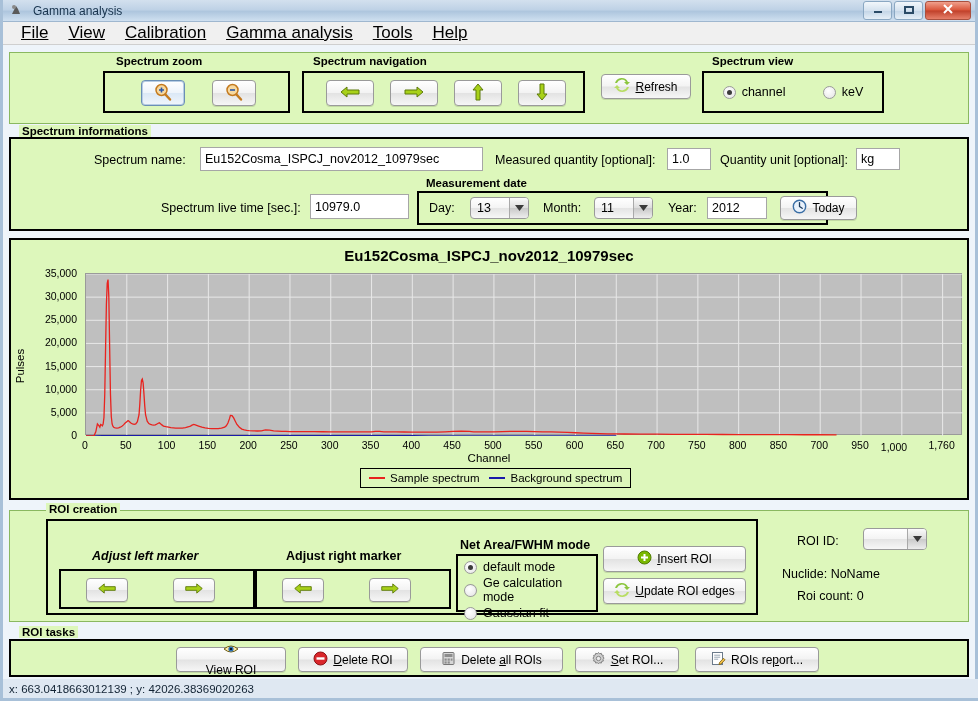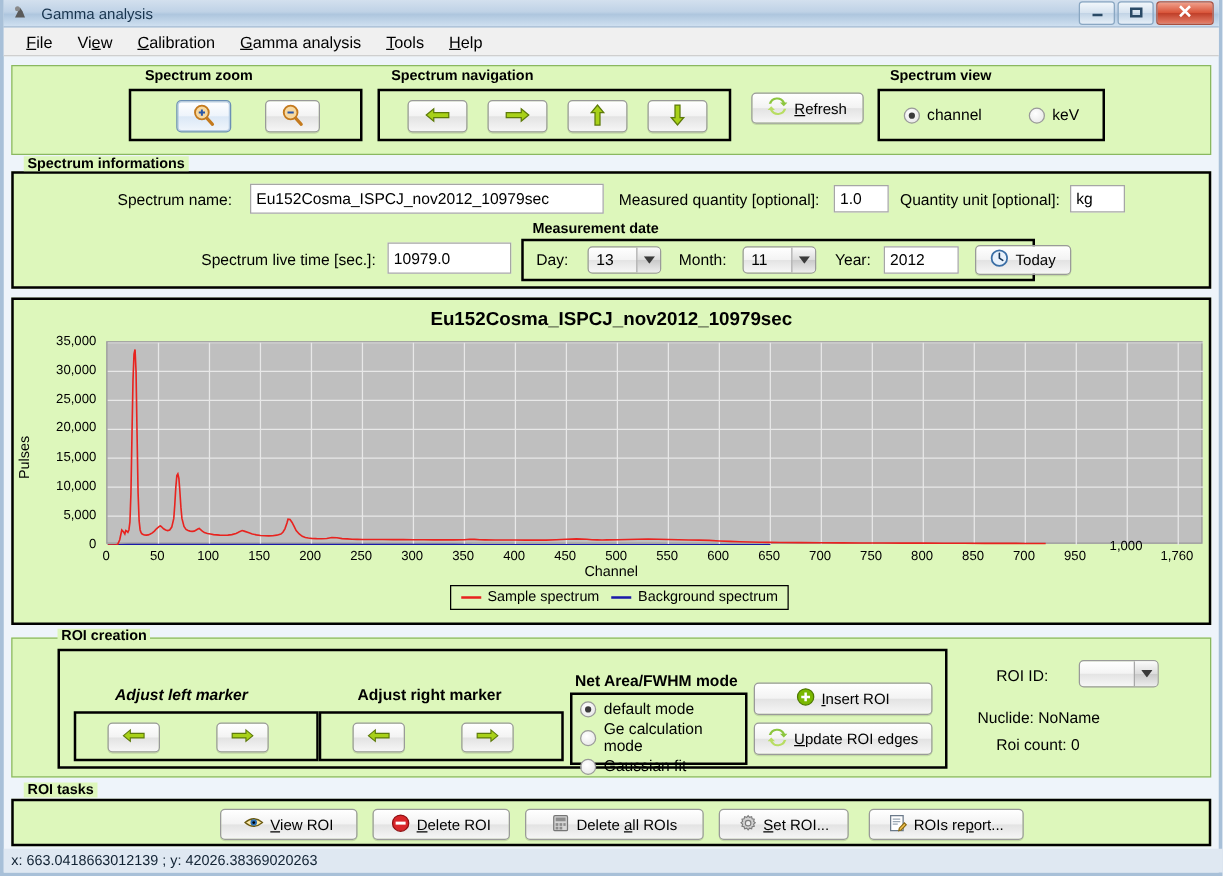--- a/index.html
+++ b/index.html
@@ -23,21 +23,21 @@
   .winbtn{width:27px;height:17px;border:1px solid #8aa7c2;border-radius:3px;
           background:linear-gradient(180deg,#f2f7fb 0%,#d5e2ef 50%,#c2d4e6 51%,#e6eff7 100%);
           display:flex;align-items:center;justify-content:center;}
   .winbtn.close{width:44px;border:1px solid #a9503f;
           background:linear-gradient(180deg,#f0a08c 0%,#d9553a 48%,#c0402a 52%,#e6806a 100%);}
   .winbtn .gl{display:block;}
 
   
   .menubar{height:22px;background:#f0f0f0;display:flex;align-items:center;
            border-bottom:1px solid #cfcfcf;padding-left:8px;}
-  .menu-item{padding:2px 10px;font-size:13px;color:#000;cursor:default;}
+  .menu-item{padding:2px 10px;font-size:17px;color:#000;cursor:default;text-decoration:underline;}
   .menu-item u{text-decoration:underline;}
   .grp{position:absolute;box-sizing:border-box;background:#ddf7bb;border:1px solid #5a9a2a;}
   .grp-title{position:absolute;font-weight:bold;font-size:11.5px;color:#000;background:#ddf7bb;padding:0 3px;}
   .blackbox{box-sizing:border-box;border:2px solid #000;background:#ddf7bb;}
 
   .lbl{font-size:12.5px;color:#000;white-space:nowrap;}
   .lbl.b{font-weight:bold;}
 
   
   .btn{box-sizing:border-box;border:1px solid #9a9a9a;border-radius:4px;
@@ -332,21 +332,21 @@
           <div class="xtick" style="left: 461.907px; width: 40px; text-align: center; top: 199px;">500</div>
           <div class="xtick" style="left: 502.698px; width: 40px; text-align: center; top: 199px;">550</div>
           <div class="xtick" style="left: 543.488px; width: 40px; text-align: center; top: 199px;">600</div>
           <div class="xtick" style="left: 584.279px; width: 40px; text-align: center; top: 199px;">650</div>
           <div class="xtick" style="left: 625.07px; width: 40px; text-align: center; top: 199px;">700</div>
           <div class="xtick" style="left: 665.86px; width: 40px; text-align: center; top: 199px;">750</div>
           <div class="xtick" style="left: 706.651px; width: 40px; text-align: center; top: 199px;">800</div>
           <div class="xtick" style="left: 747.442px; width: 40px; text-align: center; top: 199px;">850</div>
           <div class="xtick" style="left: 788.233px; width: 40px; text-align: center; top: 199px;">700</div>
           <div class="xtick" style="left: 829.023px; width: 40px; text-align: center; top: 199px;">950</div>
-          <div class="xtick" style="left: 869.814px; width: 40px; text-align: center; top: 191px;">1,000</div>
+          <div class="xtick" style="left: 869.814px; width: 40px; text-align: left; top: 201px;">1,000</div>
           <div class="xtick" style="left: 910.605px; width: 40px; text-align: center; top: 199px;">1,760</div>
         </div>
       <div class="axname" style="left:0;top:212px;width:956px;text-align:center;">Channel</div>
       <div class="legend" style="left:349px;top:228px;height:20px;">
         <span class="legitem">
           <span class="legline" id="leg0" style="background: rgb(232, 35, 31);"></span>
           <span>Sample spectrum</span>
         </span>
         <span class="legitem">
           <span class="legline" id="leg1" style="background: rgb(26, 26, 170);"></span>
@@ -443,21 +443,21 @@
           </svg>
       </span>
     </div>
     <div class="lbl" style="position:absolute;left:772px;top:56px;">Nuclide: NoName</div>
     <div class="lbl" style="position:absolute;left:787px;top:78px;">Roi count: 0</div>
   </div>
 
   <div class="grp blackbox" style="left:6px;top:639px;width:960px;height:38px;">
     <div class="grp-title" style="left:8px;top:-15px;">ROI tasks</div>
 
-    <div class="btn" style="position:absolute;left:165px;top:6px;width:110px;height:25px;">
+    <div class="btn" style="position:absolute;left:165px;top:6px;width:110px;height:25px;flex-direction:column;">
       <span>
         <svg width="16" height="12" viewBox="0 0 16 12">
           <path d="M1 6 Q8 0 15 6 Q8 12 1 6 Z" fill="#fde9a8" stroke="#6b5a10" stroke-width="1"></path>
           <circle cx="8" cy="6" r="2.6" fill="#2a6fb5"></circle>
             <circle cx="8" cy="6" r="1.1" fill="#000"></circle>
         </svg>
       </span>
       <span><u>V</u><span>iew ROI</span></span>
     </div>
 

